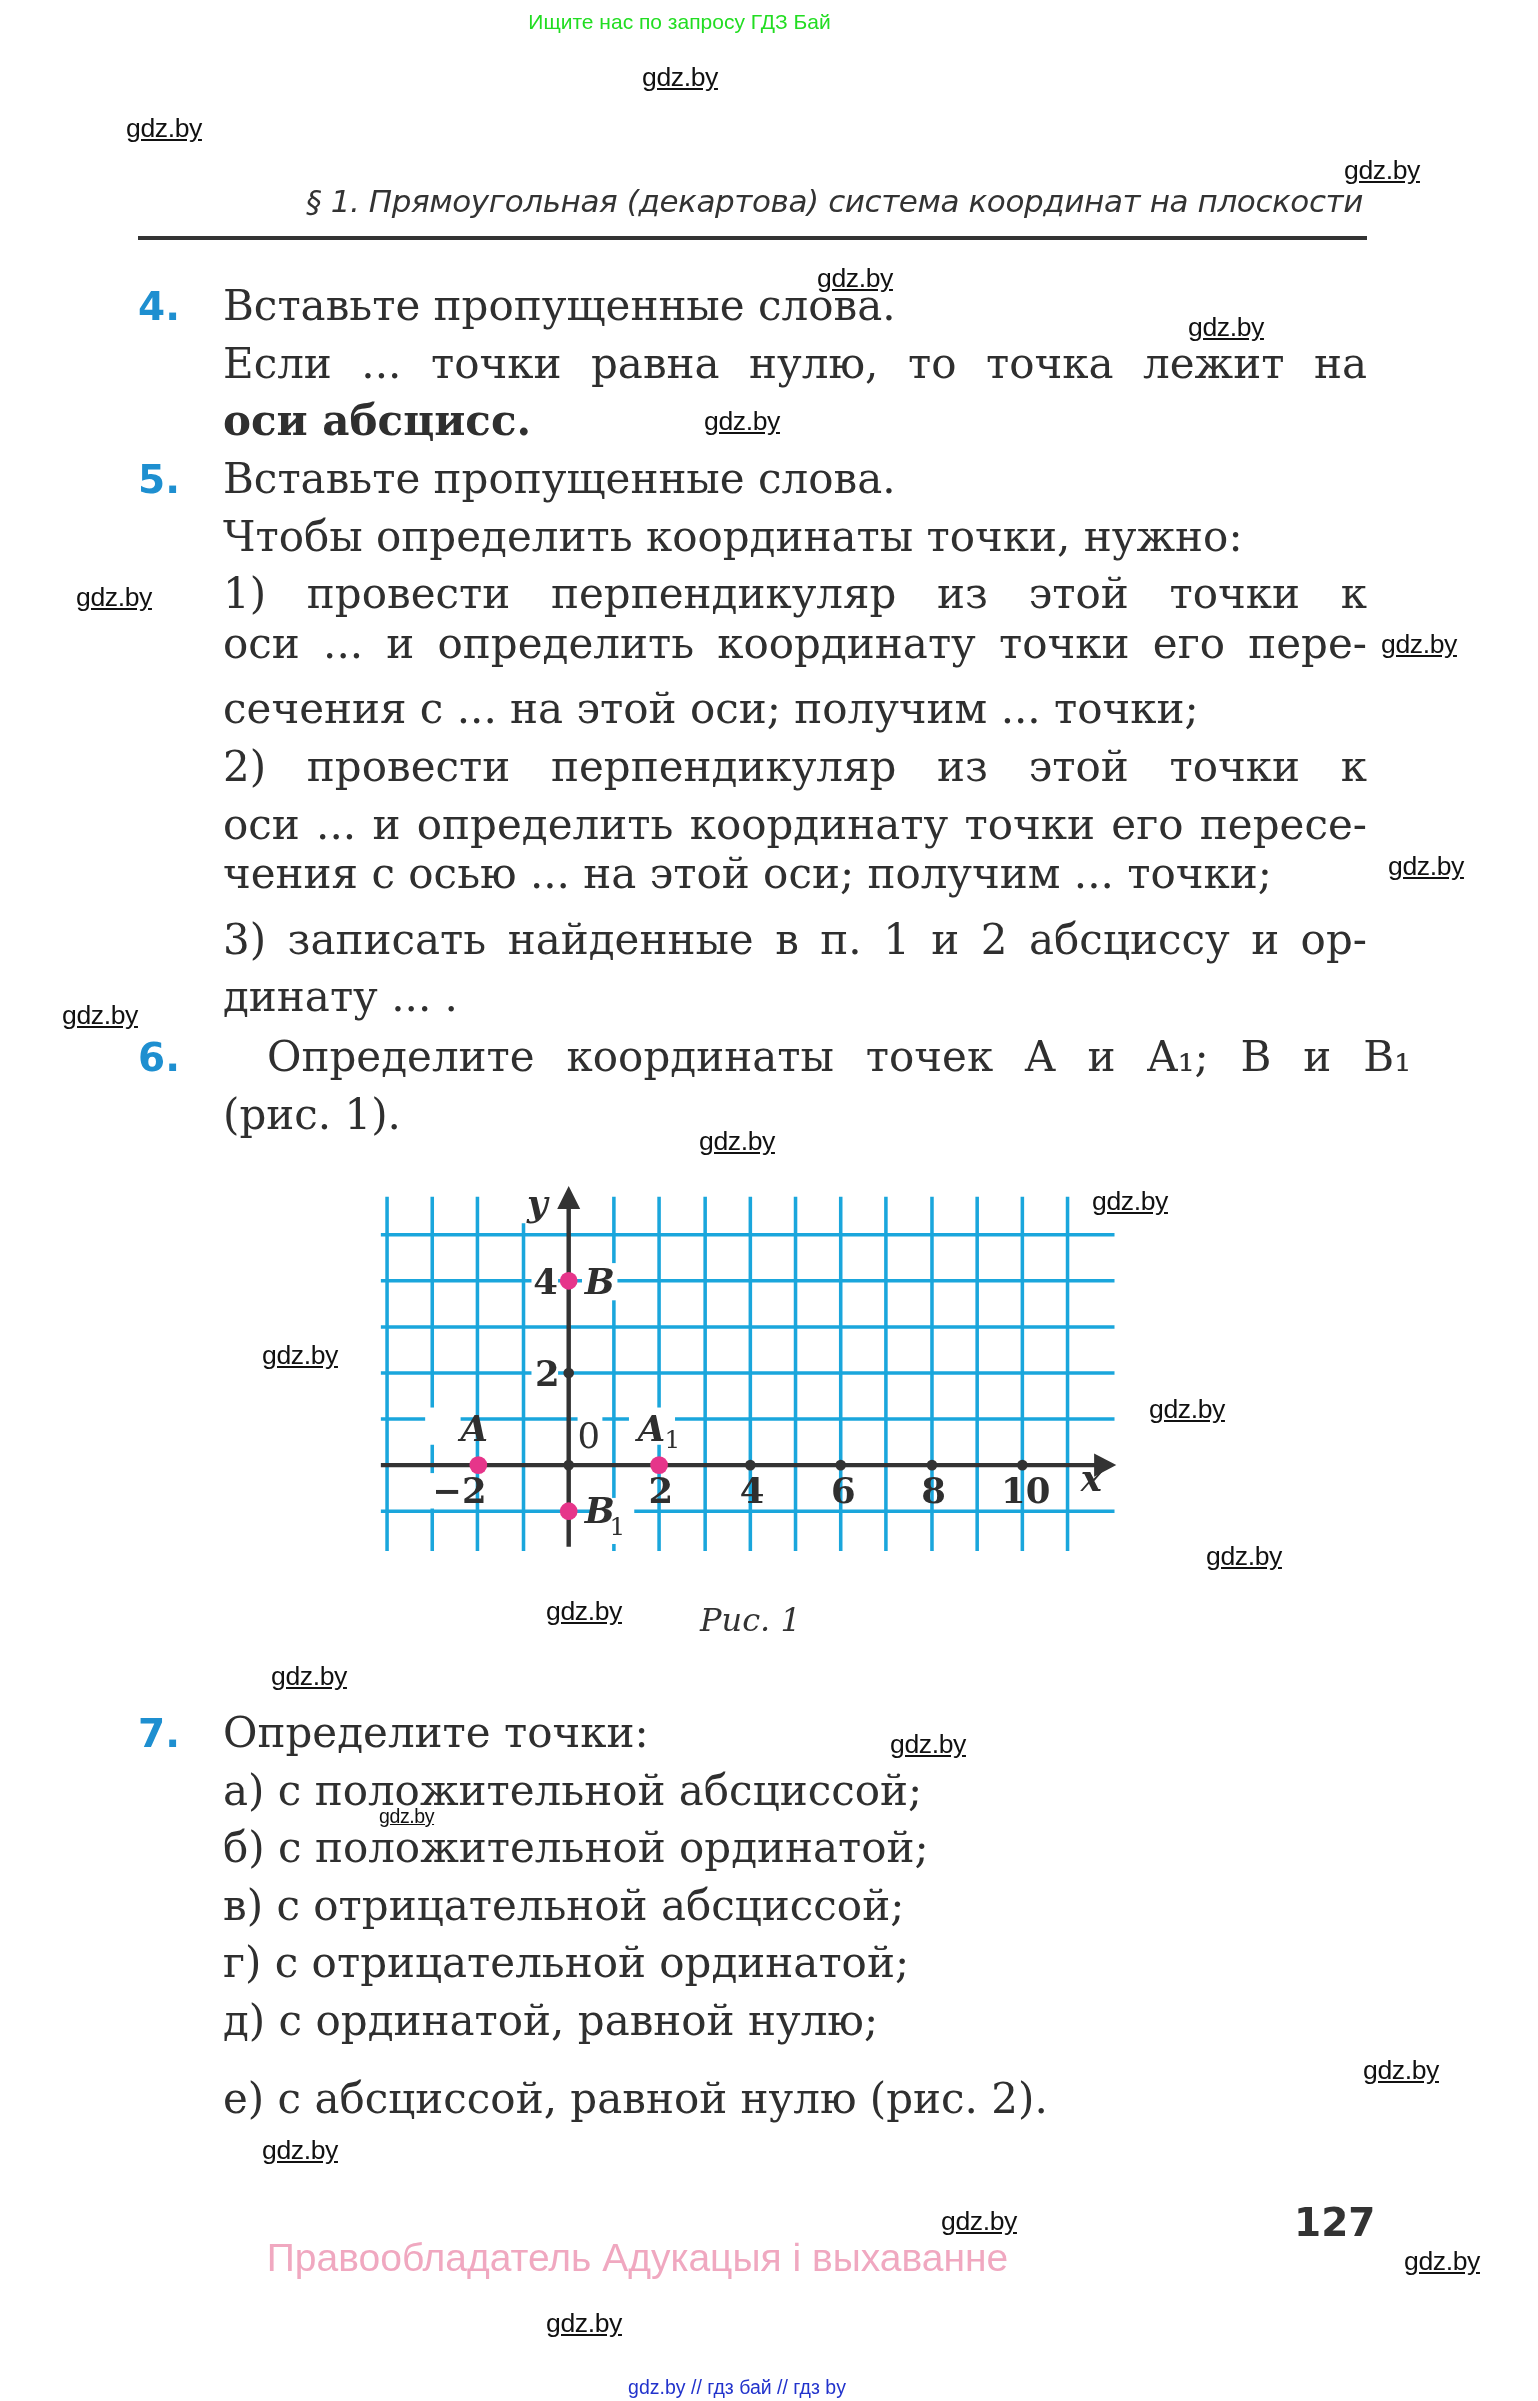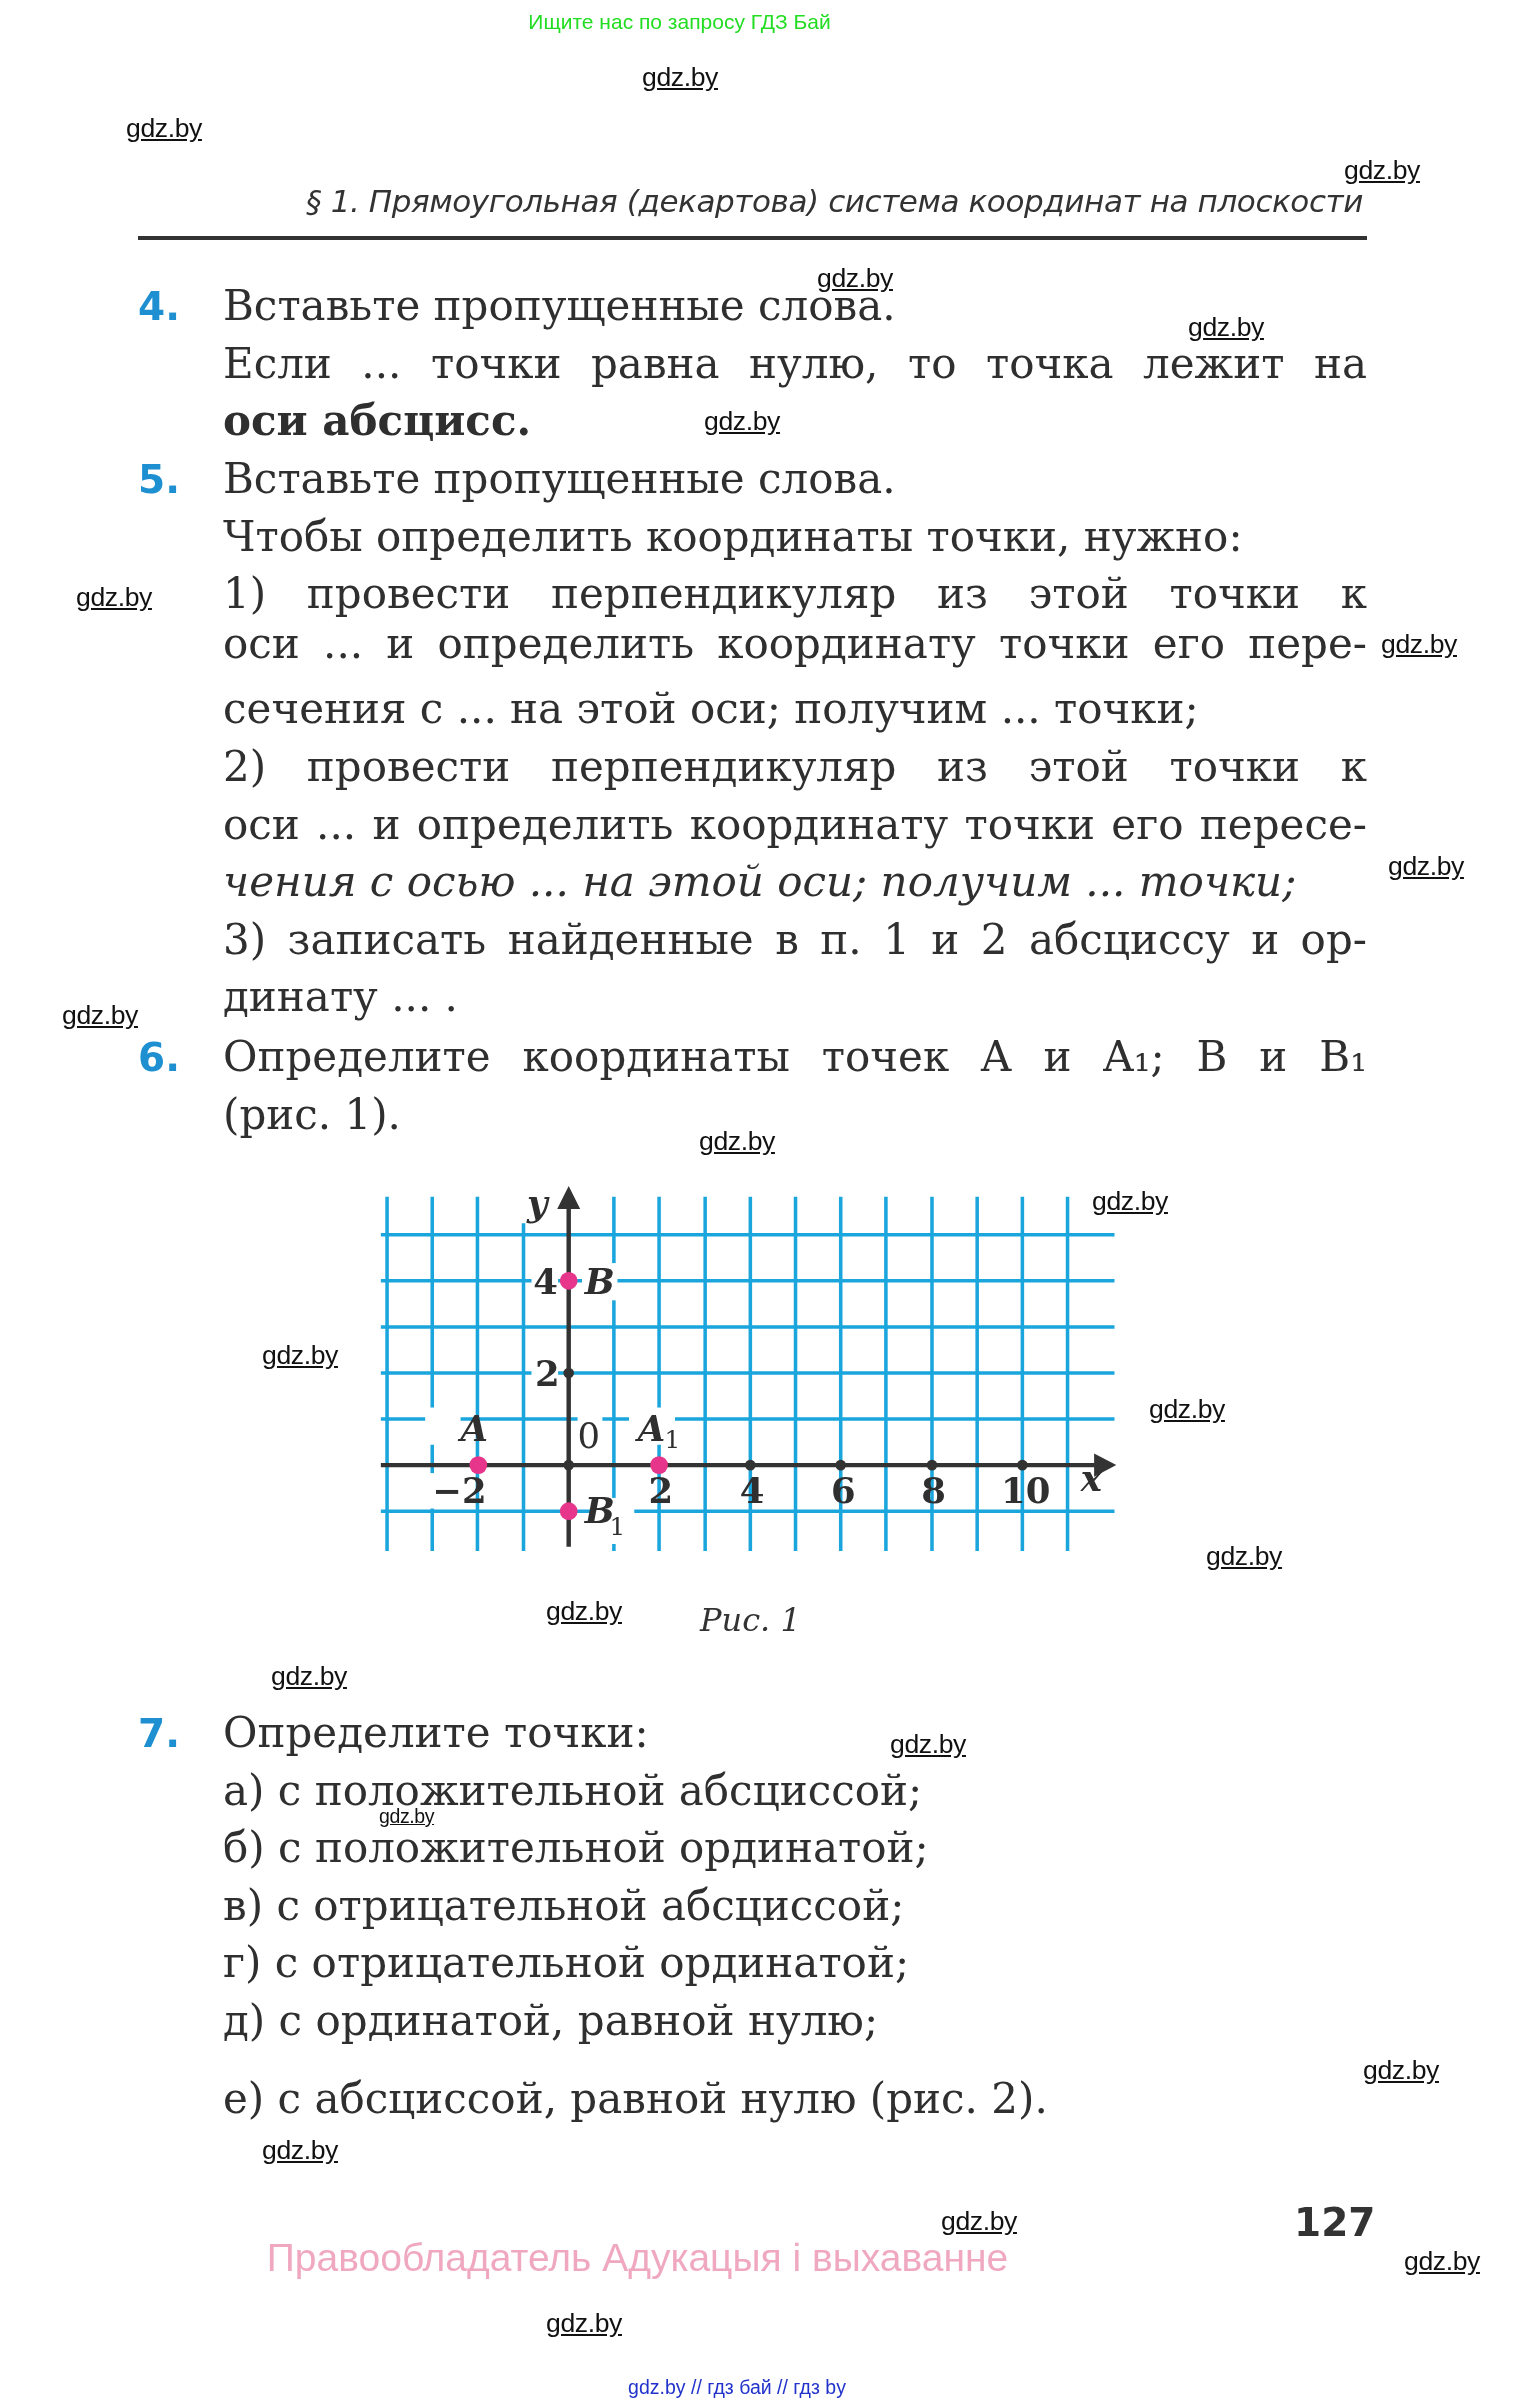--- a/index.html
+++ b/index.html
@@ -61,28 +61,28 @@
 
 <div class="task" style="top:457px;">
   <div class="task-num">5.</div>
   <div class="line" style="top:-7px;">Вставьте пропущенные слова.</div>
   <div class="line" style="top:51px;">Чтобы определить координаты точки, нужно:</div>
   <div class="line just" style="top:108px;">1) провести перпендикуляр из этой точки к</div>
   <div class="line just" style="top:158px;">оси ... и определить координату точки его пере-</div>
   <div class="line" style="top:223px;">сечения с ... на этой оси; получим ... точки;</div>
   <div class="line just" style="top:281px;">2) провести перпендикуляр из этой точки к</div>
   <div class="line just" style="top:339px;">оси ... и определить координату точки его пересе-</div>
-  <div class="line" style="top:396px;font-style:italic;">чения с осью ... на этой оси; получим ... точки;</div>
+  <div class="line" style="top:388px;">чения с осью ... на этой оси; получим ... точки;</div>
   <div class="line just" style="top:454px;">3) записать найденные в п. 1 и 2 абсциссу и ор-</div>
   <div class="line" style="top:511px;">динату ... .</div>
 </div>
 
 <div class="task" style="top:1035px;">
   <div class="task-num">6.</div>
-  <div class="line just" style="top:-7px;">Определите координаты точек A и A₁; B и B₁</div>
+  <div class="line just" style="top:-7px;margin-left:44px;">Определите координаты точек A и A₁; B и B₁</div>
   <div class="line" style="top:51px;">(рис. 1).</div>
 </div>
 
 <svg class="abs" style="left:372px;top:1170px;" width="762" height="390" viewBox="0 0 860 440">
 
   <g stroke="#1aa6dc" stroke-width="4">
     <line x1="17" y1="30" x2="17" y2="430"></line>
     <line x1="68" y1="30" x2="68" y2="430"></line>
     <line x1="119" y1="30" x2="119" y2="430"></line>
     <line x1="171" y1="30" x2="171" y2="430"></line>

